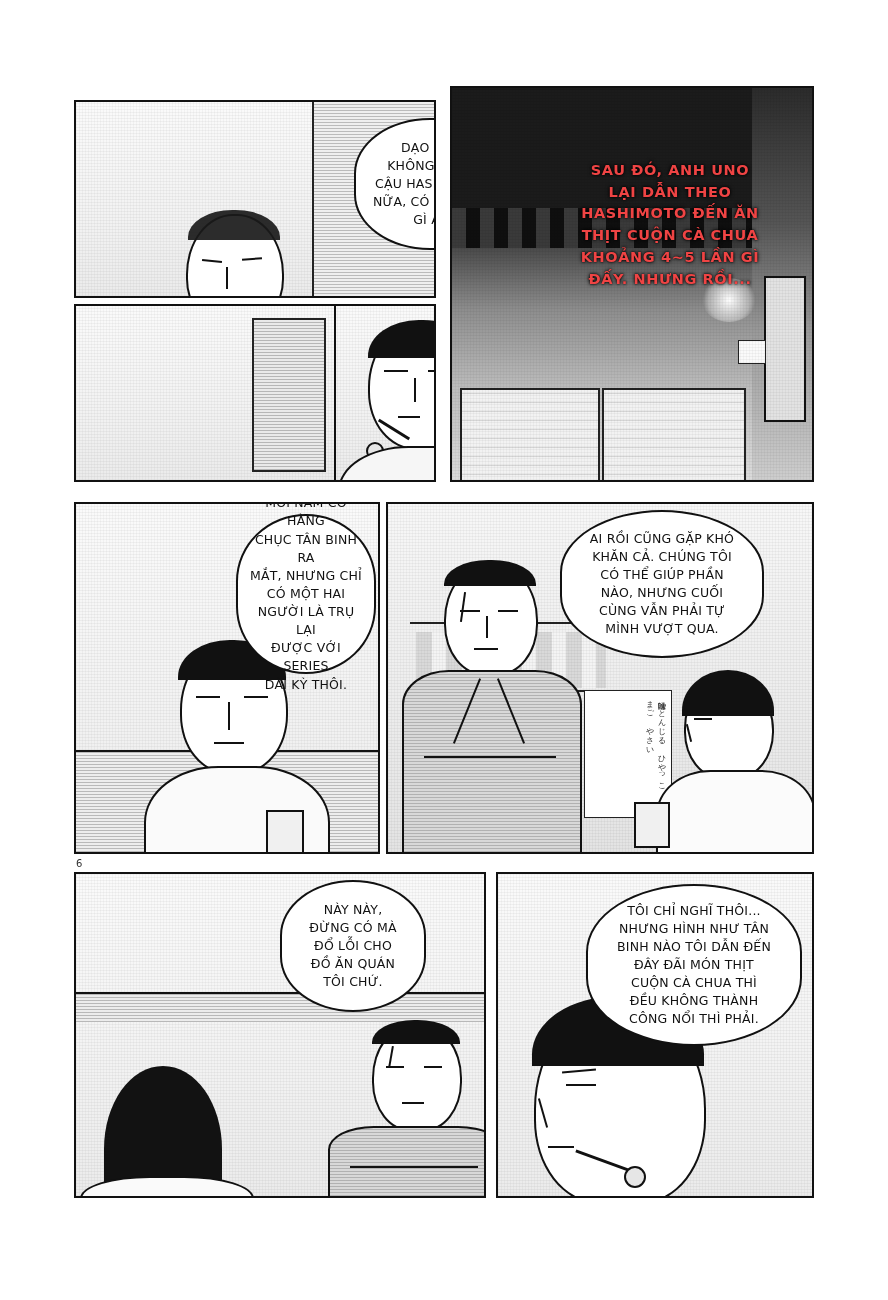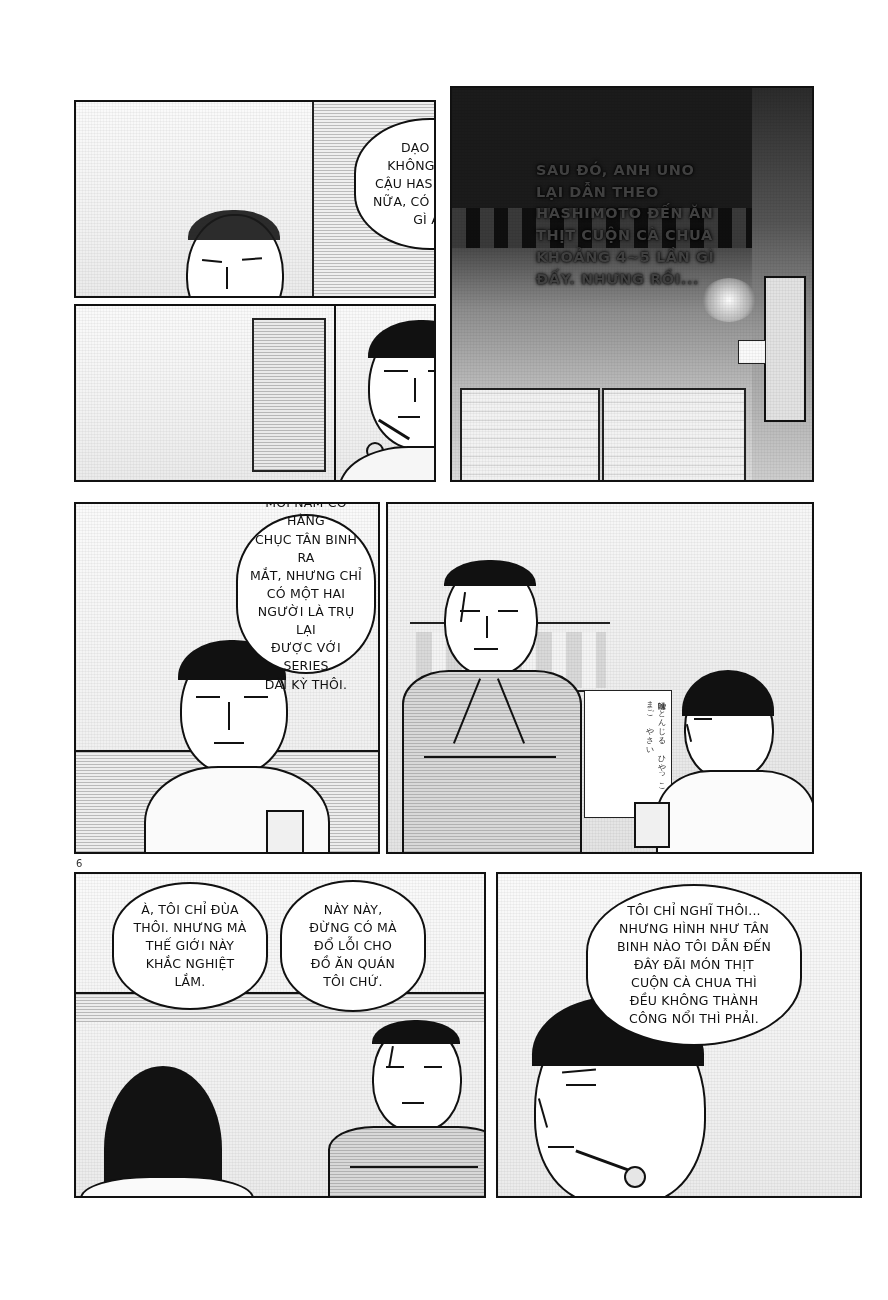--- a/index.html
+++ b/index.html
@@ -70,22 +70,22 @@
     line-height: 1.45;
     letter-spacing: .2px;
     color: #111;
     text-transform: uppercase;
     white-space: pre-line;
   }
 
   
   .narration {
     position: absolute;
-    text-align: left;
-    color: #404040;
+    text-align: center;
+    color: #ef4444;
     font-family: "DejaVu Sans", sans-serif;
     font-weight: bold;
     font-size: 14.5px;
     line-height: 1.5;
     letter-spacing: .6px;
     text-transform: uppercase;
     white-space: pre-line;
     text-shadow: 0 0 2px #000, 0 0 4px #000;
   }
 
@@ -279,20 +279,28 @@
 やさい</span>
     </div>
 
     <div class="head" style="left:296px; top:172px; width:86px; height:100px; border-radius:46% 50% 44% 44% / 50% 52% 46% 46%;"></div>
     <div class="hair" style="left:294px; top:166px; width:92px; height:46px; border-radius:52% 52% 0 0 / 92% 92% 0 0;"></div>
     <div class="line" style="left:306px; top:214px; width:18px; height:2px;"></div>
     <div class="line" style="left:300px; top:220px; width:2px; height:18px; transform:rotate(-14deg);"></div>
     <div class="body" style="left:268px; top:266px; width:156px; height:86px; border-radius:34% 34% 0 0 / 50% 50% 0 0; background:#fbfbfb;"></div>
     <div style="position:absolute; left:246px; top:298px; width:32px; height:42px; border:2px solid #111; background:#f0f0f0;"></div>
 
+    <div class="bubble" style="left:172px; top:6px; width:204px; height:148px;">
+      <span class="txt">AI RỒI CŨNG GẶP KHÓ
+KHĂN CẢ. CHÚNG TÔI
+CÓ THỂ GIÚP PHẦN
+NÀO, NHƯNG CUỐI
+CÙNG VẪN PHẢI TỰ
+MÌNH VƯỢT QUA.</span>
+    </div>
   </div>
 
   <div class="pagenum" style="left:76px; top:858px;">6</div>
 
   <div class="panel" style="left:74px; top:872px; width:412px; height:326px;">
     <div class="art-wall"></div>
     <div class="noise"></div>
     <div class="line" style="left:0; top:118px; width:412px; height:2px;"></div>
     <div class="shade-grey" style="left:0; top:120px; width:412px; height:28px; background-color:#ececec;"></div>
 
@@ -301,37 +309,30 @@
 
     <div class="head" style="left:296px; top:150px; width:86px; height:104px; border-radius:46% 46% 44% 44% / 50% 50% 46% 46%;"></div>
     <div class="hair" style="left:296px; top:146px; width:88px; height:24px; border-radius:48% 48% 0 0 / 92% 92% 0 0;"></div>
     <div class="line" style="left:310px; top:192px; width:18px; height:2px;"></div>
     <div class="line" style="left:348px; top:192px; width:18px; height:2px;"></div>
     <div class="line" style="left:314px; top:172px; width:2px; height:22px; transform:rotate(10deg);"></div>
     <div class="line" style="left:326px; top:228px; width:22px; height:2px;"></div>
     <div class="grey-body" style="left:252px; top:252px; width:172px; height:74px; border-radius:26% 26% 0 0 / 30% 30% 0 0;"></div>
     <div class="line" style="left:274px; top:292px; width:128px; height:2px;"></div>
 
-    <div class="bubble" style="left:36px; top:8px; width:156px; height:128px;">
-      <span class="txt">À, TÔI CHỈ ĐÙA
-THÔI. NHƯNG MÀ
-THẾ GIỚI NÀY
-KHẮC NGHIỆT
-LẮM.</span>
-    </div>
     <div class="bubble" style="left:204px; top:6px; width:146px; height:132px;">
       <span class="txt">NÀY NÀY,
 ĐỪNG CÓ MÀ
 ĐỔ LỖI CHO
 ĐỒ ĂN QUÁN
 TÔI CHỨ.</span>
     </div>
   </div>
 
-  <div class="panel" style="left:496px; top:872px; width:366px; height:326px;">
+  <div class="panel" style="left:496px; top:872px; width:318px; height:326px;">
     <div class="art-wall"></div>
     <div class="noise"></div>
 
     <div class="head" style="left:36px; top:128px; width:168px; height:198px; border-radius:52% 54% 40% 40% / 56% 56% 44% 44%;"></div>
     <div class="hair" style="left:34px; top:122px; width:172px; height:70px; border-radius:54% 54% 0 0 / 90% 90% 0 0;"></div>
     <div class="line" style="left:68px; top:210px; width:30px; height:2px;"></div>
     <div class="line" style="left:64px; top:196px; width:34px; height:2px; transform:rotate(-5deg);"></div>
     <div class="line" style="left:44px; top:224px; width:2px; height:30px; transform:rotate(-16deg);"></div>
     <div class="line" style="left:50px; top:272px; width:26px; height:2px;"></div>
 

